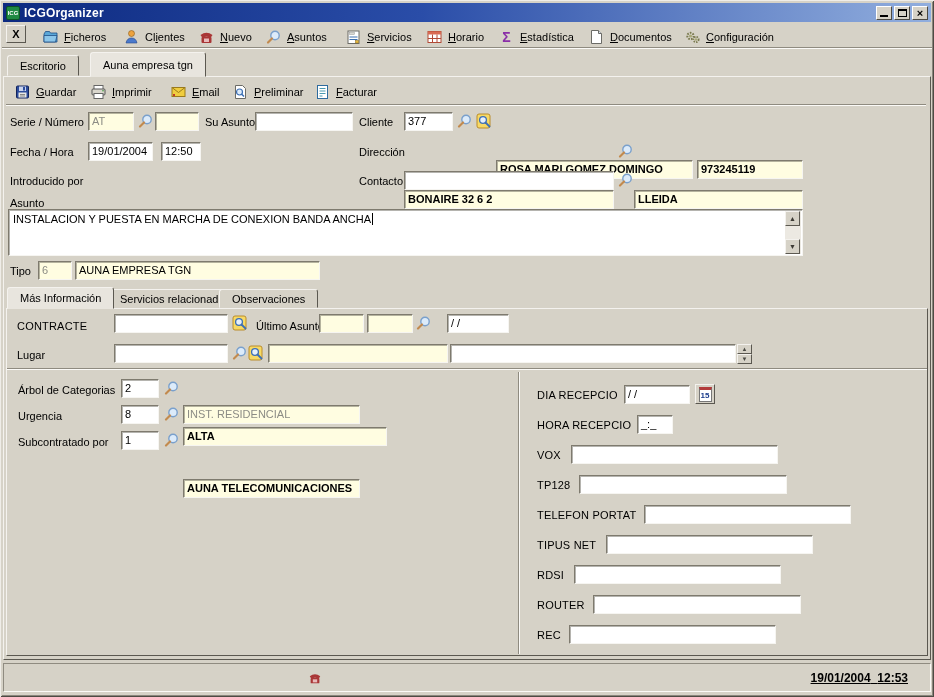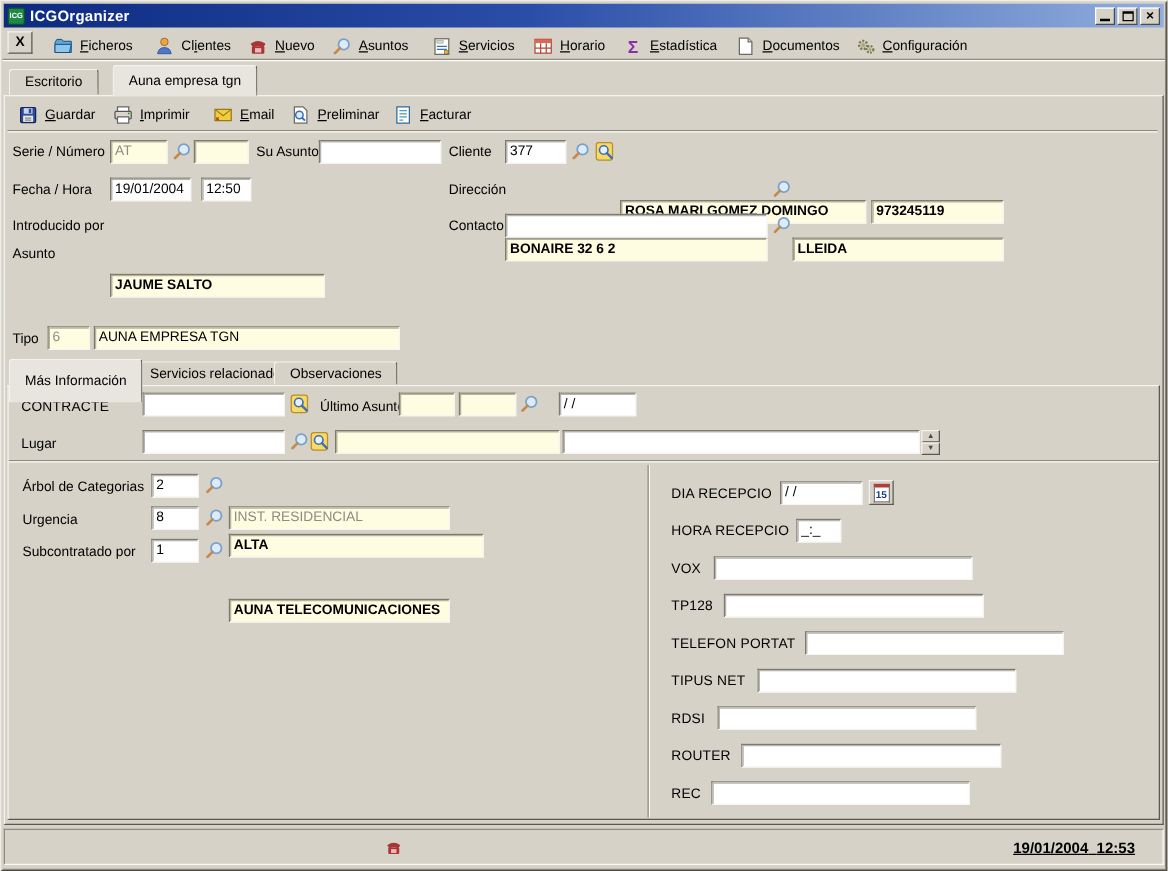--- a/index.html
+++ b/index.html
@@ -308,26 +308,33 @@
 
   <div class="lab" style="left:10px;top:175px">Introducido por</div>
   <div class="fld ylw b" style="left:88px;top:171px;width:172px">JAUME SALTO</div>
   <div class="lab" style="left:359px;top:175px">Contacto</div>
   <div class="fld white" style="left:404px;top:171px;width:210px"></div>
   <svg class="ic" style="position:absolute;left:617px;top:172px">
       <use href="#i-mag"></use>
     </svg>
 
   <div class="lab" style="left:10px;top:197px">Asunto</div>
+  <div class="asunto">
+    <span>INSTALACION Y PUESTA EN MARCHA DE CONEXION BANDA ANCHA</span><span class="caret"></span>
+    <div class="vsb">
+      <div class="sa raised" style="top:0">▲</div>
+      <div class="sa raised" style="bottom:0">▼</div>
+    </div>
+  </div>
 
   <div class="lab" style="left:10px;top:265px">Tipo</div>
   <div class="fld ylw muted" style="left:38px;top:261px;width:34px">6</div>
   <div class="fld ylw" style="left:75px;top:261px;width:245px">AUNA EMPRESA TGN</div>
 
-  <div class="tab active" style="left:7px;top:287px;height:35px">
+  <div class="tab active" style="left:7px;top:287px;height:22px">
     <span>Más Información</span>
   </div>
   <div class="tab" style="left:107px;top:289px;height:19px">
     <span>Servicios relacionados</span>
   </div>
   <div class="tab" style="left:219px;top:289px;height:19px">
     <span>Observaciones</span>
   </div>
 
   <div class="frame raised-f" style="left:6px;top:308px;width:922px;height:348px"></div>

